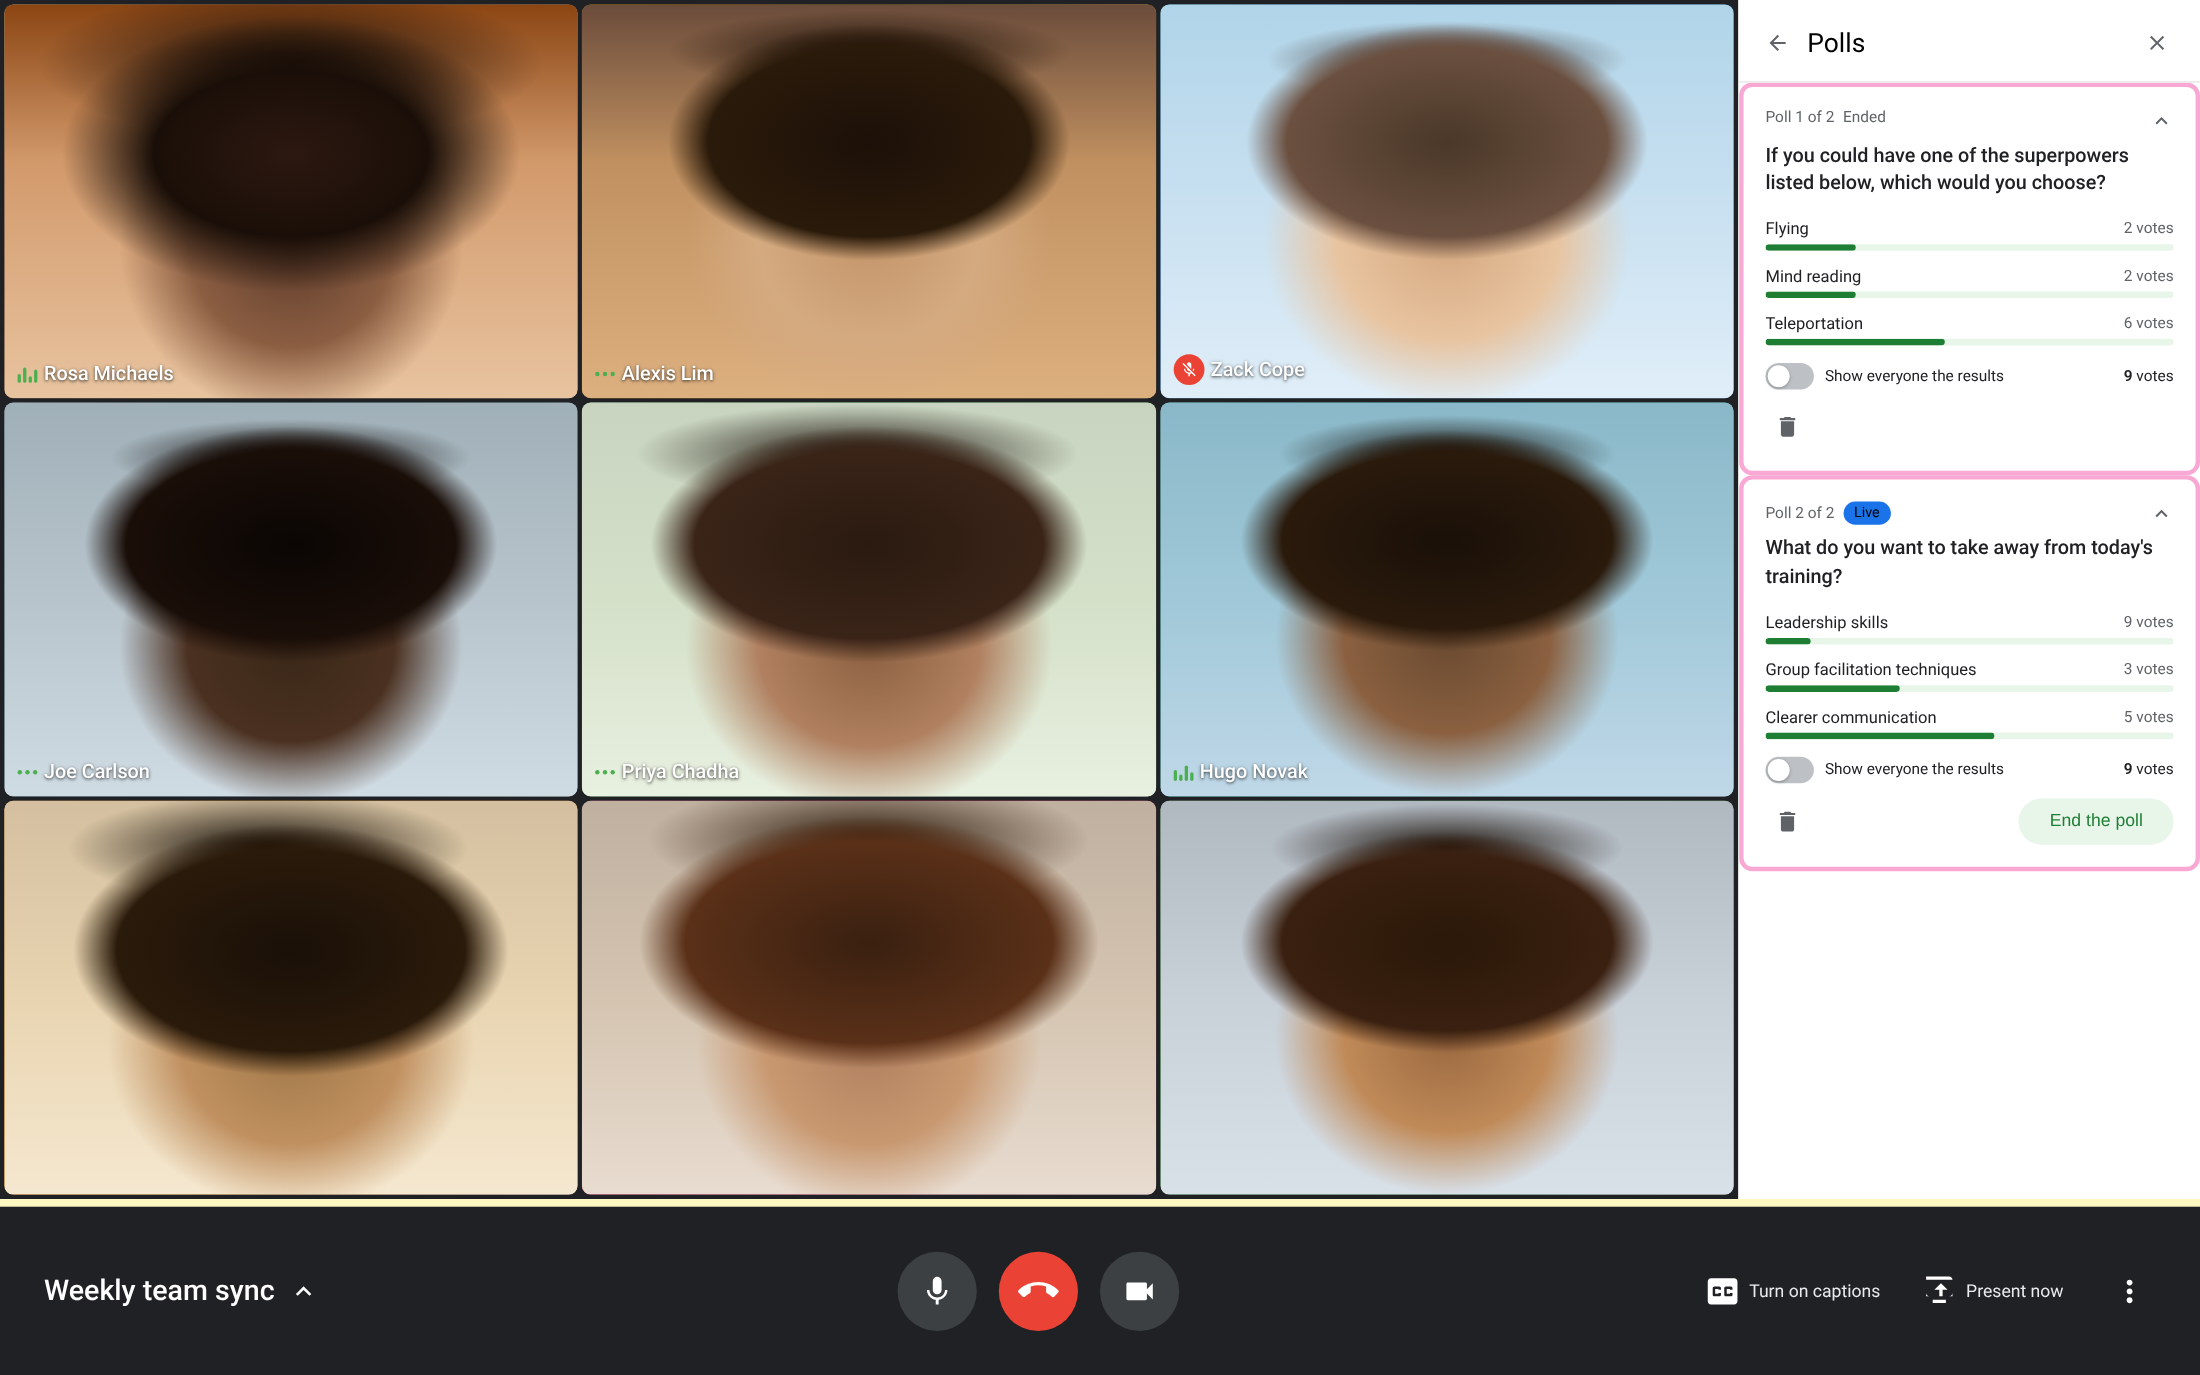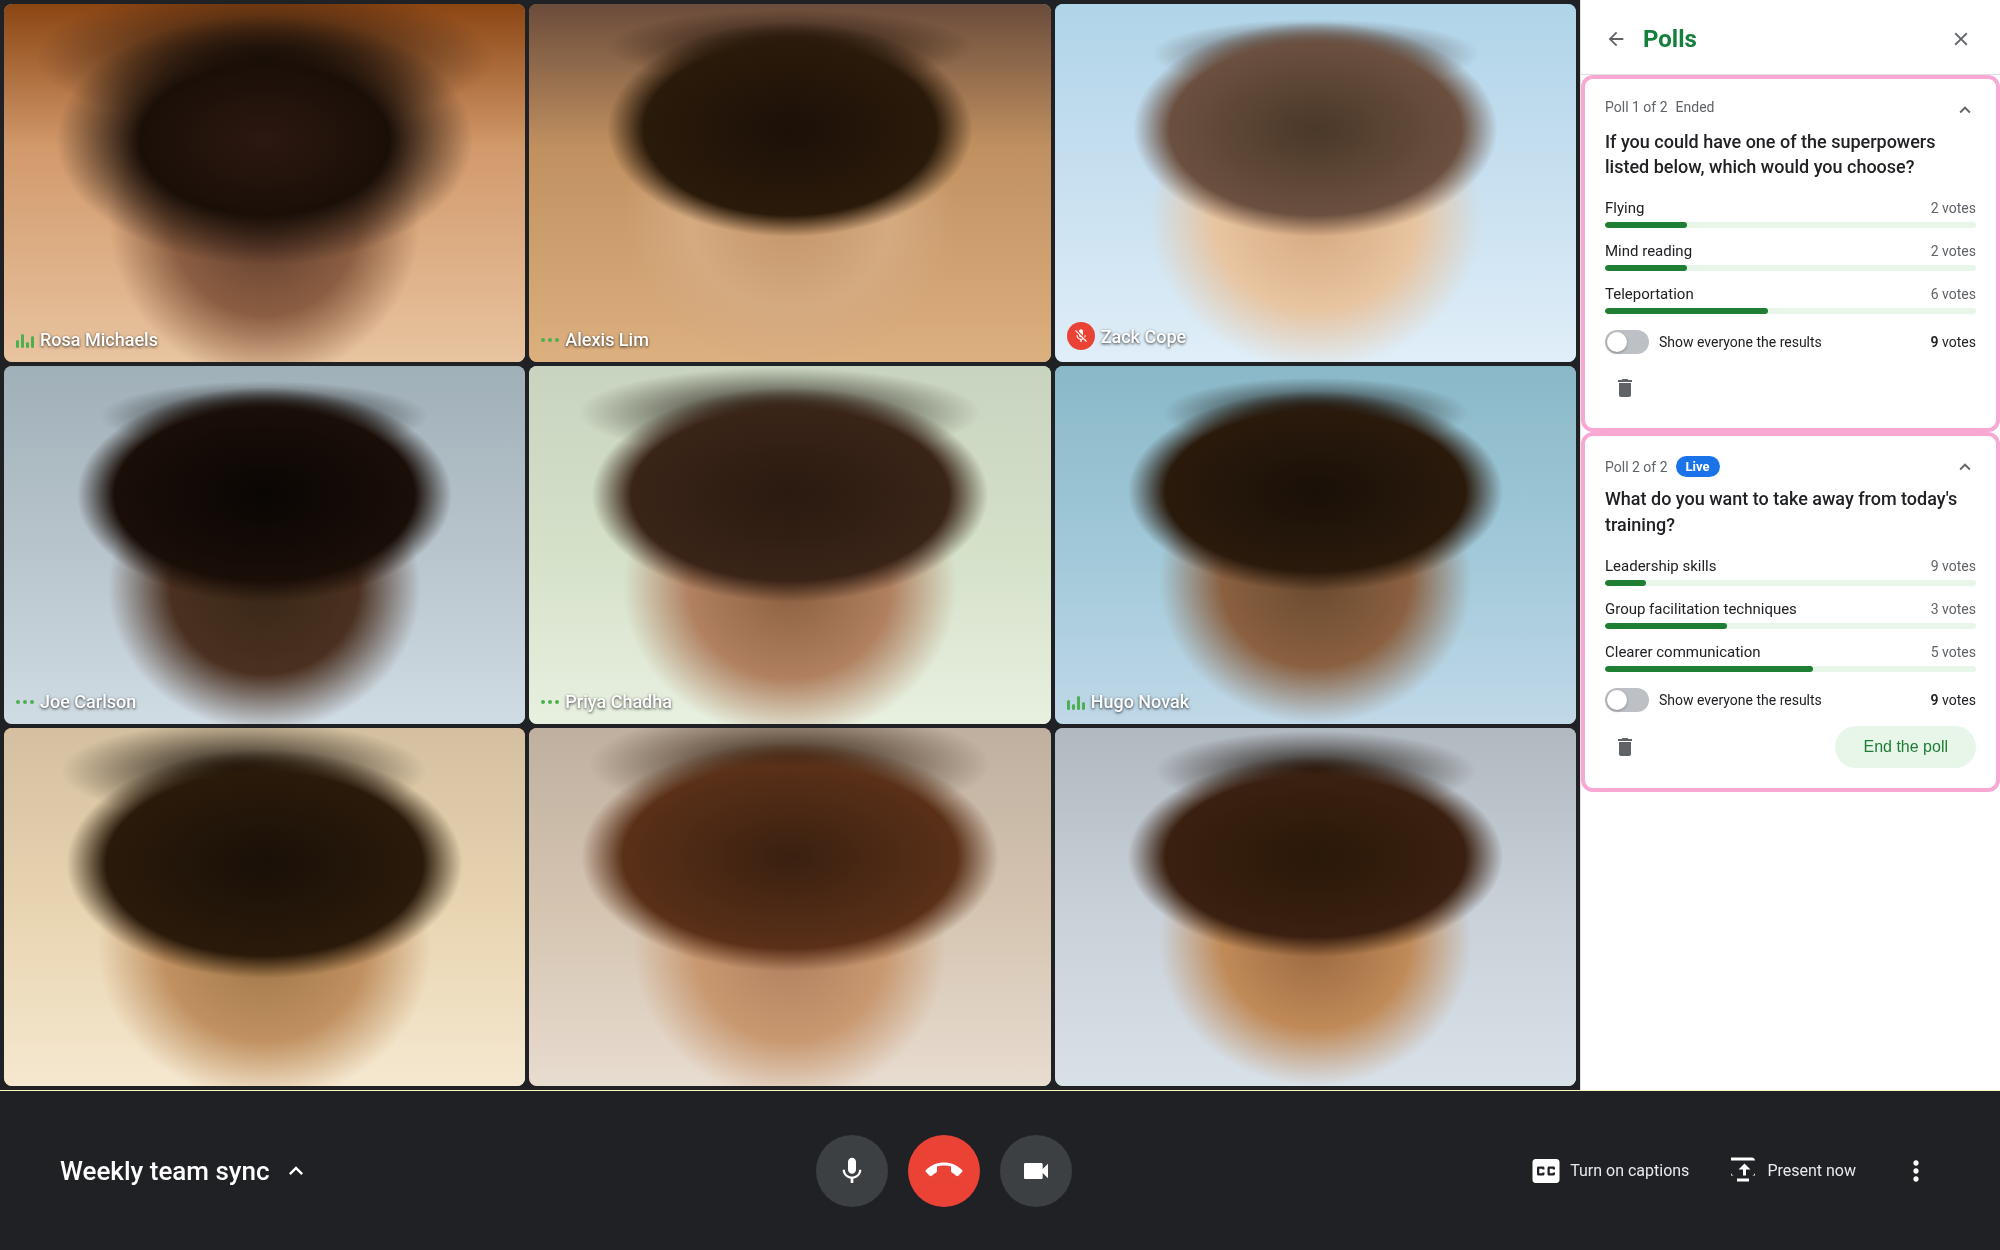--- a/index.html
+++ b/index.html
@@ -184,22 +184,22 @@
       border-radius: 50%;
     }
 
     
     .toolbar {
       height: 160px;
       background: #202124;
       display: flex;
       align-items: center;
       justify-content: space-between;
-      padding: 0 60px;
-      border-top: 1px solid #fef9c3;
+      padding: 0 40px;
+      border-top: 7px solid #fef9c3;
     }
 
     .toolbar-left {
       display: flex;
       align-items: center;
       gap: 12px;
       min-width: 300px;
     }
 
     .meeting-title {
@@ -301,22 +301,22 @@
       font-size: 22px;
       padding: 8px;
       border-radius: 50%;
       display: flex;
       align-items: center;
     }
 
     .panel-title {
       flex: 1;
       font-size: 24px;
-      font-weight: 700;
-      color: #15803d;
+      font-weight: 400;
+      color: #000000;
       margin-left: 8px;
     }
 
     .panel-close-btn {
       background: none;
       border: none;
       cursor: pointer;
       color: #5f6368;
       font-size: 22px;
       padding: 8px;
@@ -357,23 +357,23 @@
       color: #5f6368;
     }
 
     .poll-status-ended {
       font-size: 14px;
       color: #5f6368;
     }
 
     .poll-status-live {
       background: #1a73e8;
-      color: #ffffff;
+      color: #000000;
       font-size: 13px;
-      font-weight: 700;
+      font-weight: 400;
       padding: 3px 10px;
       border-radius: 12px;
     }
 
     .poll-collapse-btn {
       background: none;
       border: none;
       cursor: pointer;
       color: #5f6368;
       font-size: 22px;

